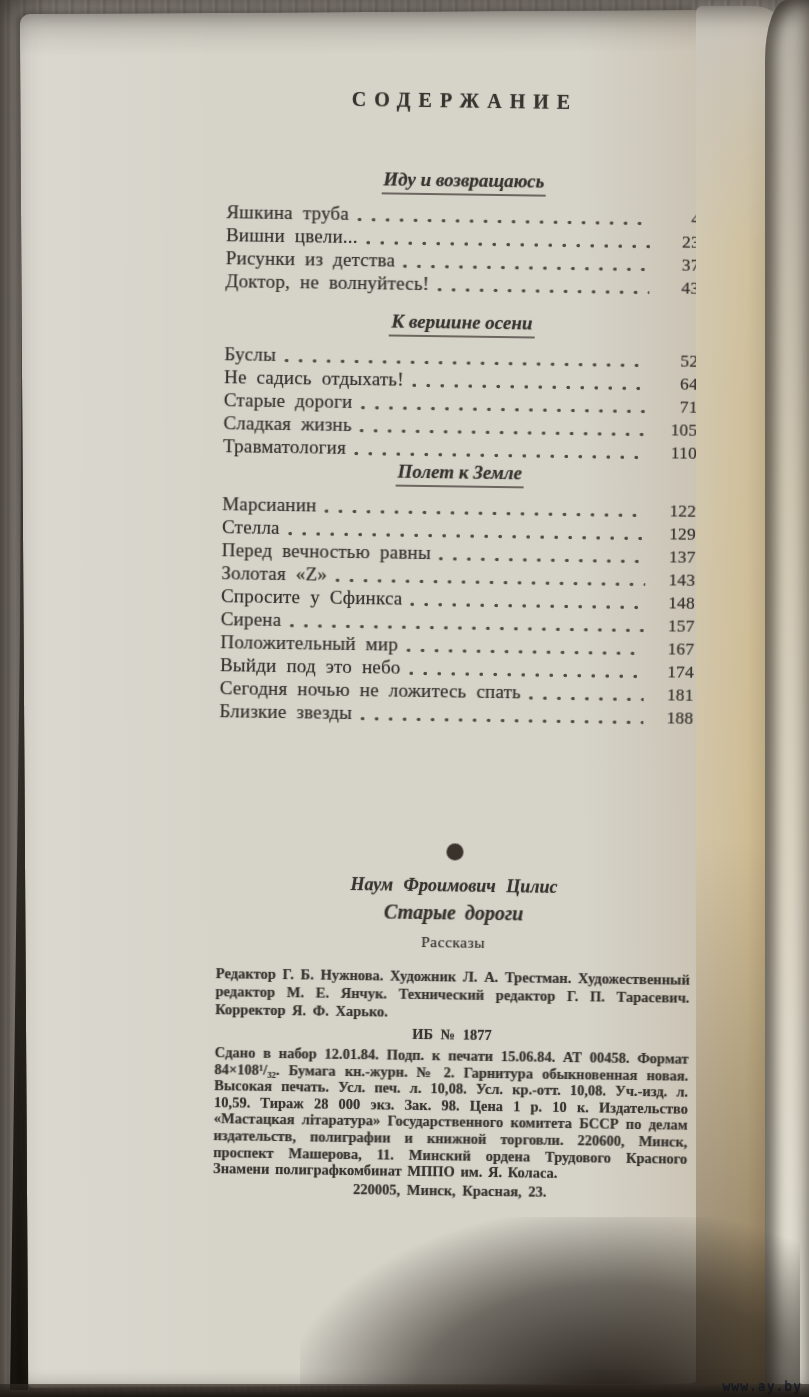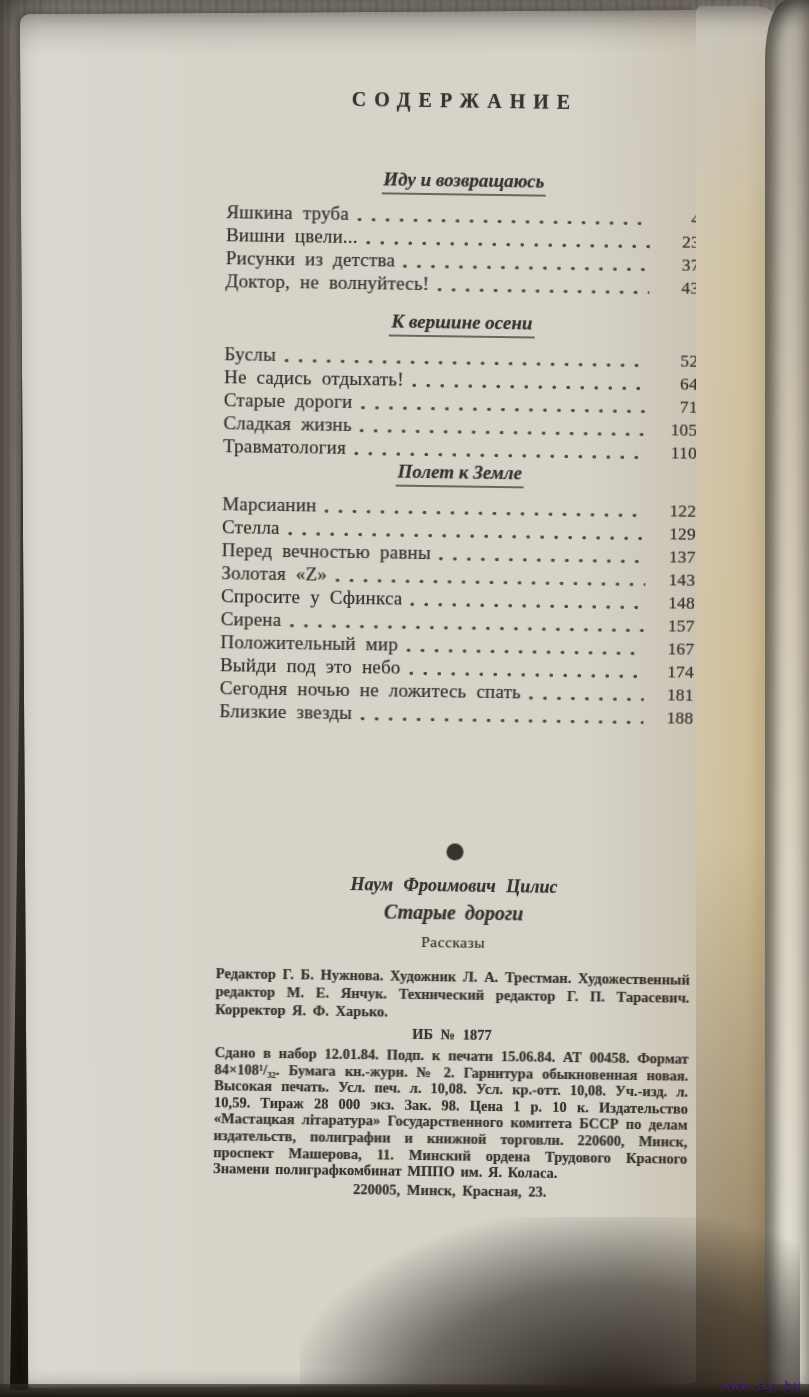--- a/index.html
+++ b/index.html
@@ -110,21 +110,21 @@
 
   
   .vignette{
     position:absolute;inset:0;pointer-events:none;
     box-shadow:inset 0 14px 22px rgba(38,33,27,.4), inset 16px 0 26px rgba(38,33,27,.28), inset 0 -8px 18px rgba(25,20,15,.35);
   }
 
   .watermark{
     position:absolute;right:7px;bottom:4px;
     font-family:"DejaVu Sans Mono", monospace;font-size:13px;
-    color:#4c1d95;opacity:.85;letter-spacing:1px;
+    color:#0f172a;opacity:.85;letter-spacing:1px;
     text-shadow:0 1px 1px rgba(0,0,0,.6);
   }
 </style>
 </head>
 <body>
 
 <div class="photo">
   <div class="wood"></div>
   <div class="cover-edge"></div>
 

